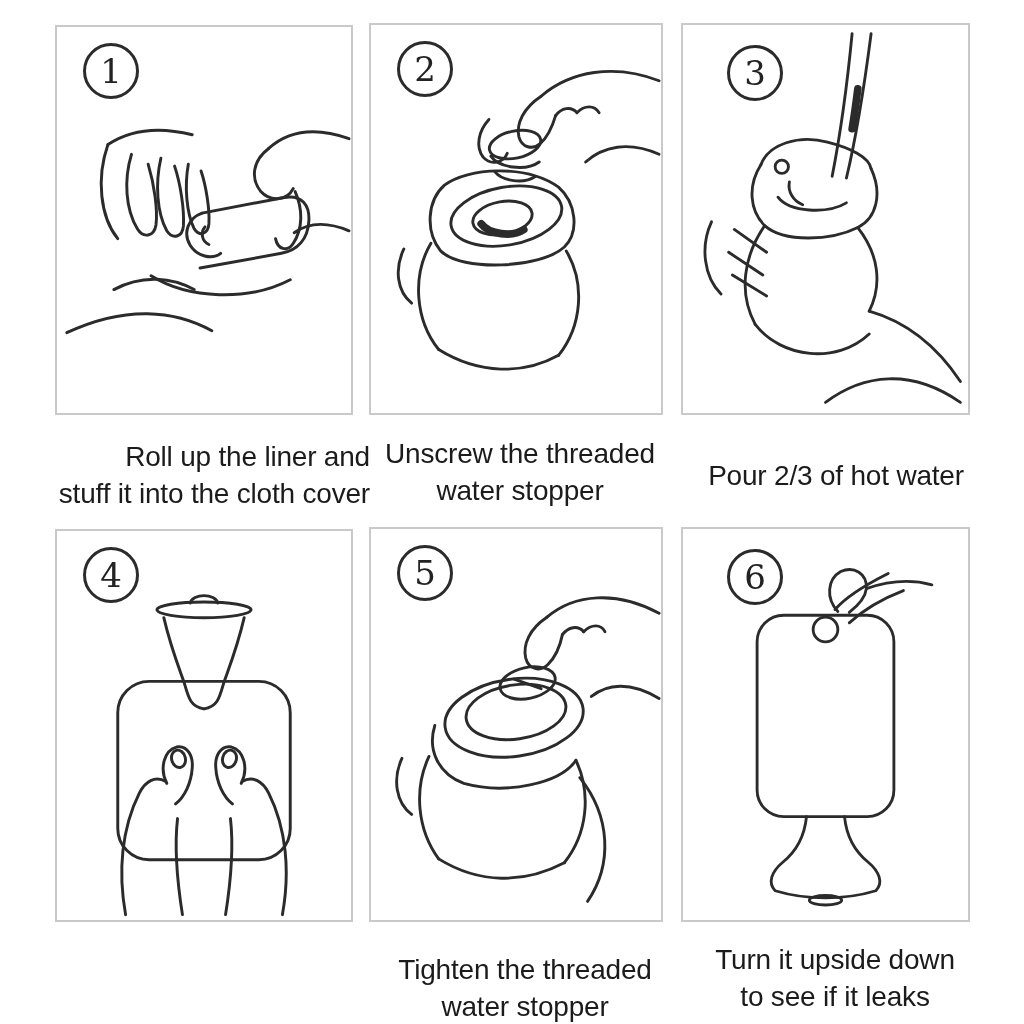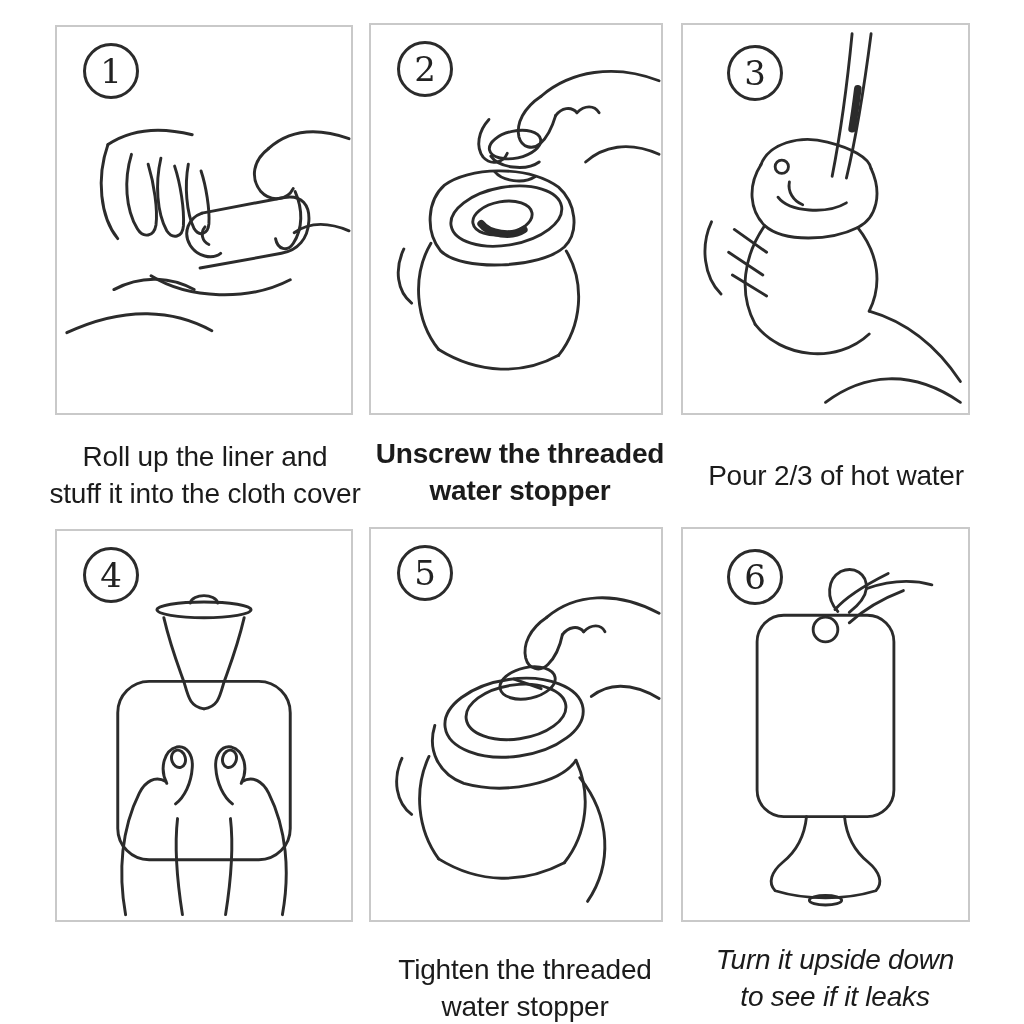--- a/index.html
+++ b/index.html
@@ -28,26 +28,26 @@
     text-align:center;font-size:28px;line-height:37px;color:#1b1b1b;
     letter-spacing:-0.2px;height:80px;
   }
   
   #p1{left:55px;top:25px;width:298px;height:390px;}
   #p2{left:369px;top:23px;width:294px;height:392px;}
   #p3{left:681px;top:23px;width:289px;height:392px;}
   #p4{left:55px;top:529px;width:298px;height:393px;}
   #p5{left:369px;top:527px;width:294px;height:395px;}
   #p6{left:681px;top:527px;width:289px;height:395px;}
-  #c1{left:40px;top:435px;width:330px;}
-  #c2{left:365px;top:432px;width:310px;font-weight:bold;}
+  #c1{left:40px;top:435px;width:330px;align-items:flex-end;}
+  #c2{left:365px;top:432px;width:310px;}
   #c3{left:676px;top:435px;width:320px;}
   #c4{left:40px;top:938px;width:330px;}
   #c5{left:370px;top:948px;width:310px;}
-  #c6{left:685px;top:938px;width:300px;font-style:italic;}
+  #c6{left:685px;top:938px;width:300px;}
 </style>
 </head>
 <body>
 
 <div class="panel" id="p1">
   <svg class="art" viewBox="0 0 300 390" xmlns="http://www.w3.org/2000/svg">
     <g>
       <path d="M148,188 L232,172 C250,169 258,180 257,196 C256,214 246,226 229,229 L146,244"></path>
       <path d="M148,188 C134,193 128,208 136,221 C143,232 158,236 167,229"></path>
       <path d="M151,202 C146,208 148,217 155,220"></path>

